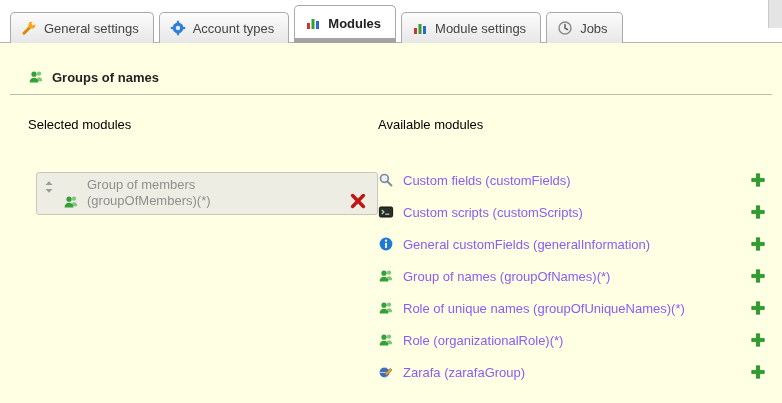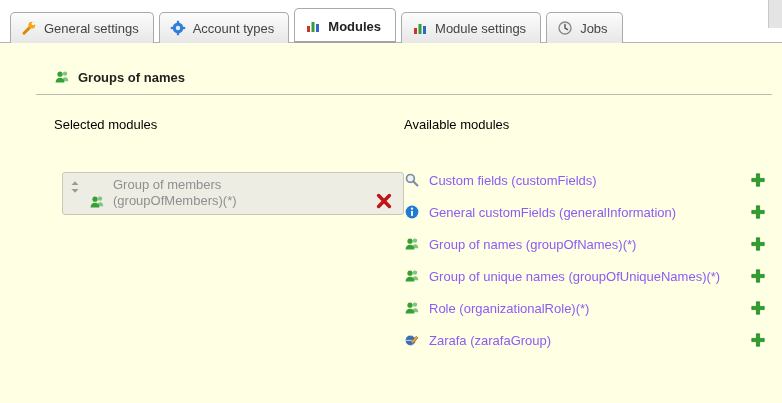--- a/index.html
+++ b/index.html
@@ -41,34 +41,33 @@
     cursor: pointer;
     position: relative;
     margin-bottom: -1px;
     white-space: nowrap;
   }
   .tab.active {
     background: #ffffff;
     font-weight: bold;
     color: #222;
     padding-top: 9px;
-    border-bottom: 2px solid #a3a3a3;
+    border-bottom: 5px solid #a3a3a3;
     z-index: 2;
   }
   .tab .ticon { display:inline-flex; width:16px; height:16px; }
   .scroll-corner {
     position:absolute; right:0; top:0; width:14px; height:28px;
     background:#e4e4e4; border-left:1px solid #c9c9c9;
   }
   
   .content {
     background: #ffffe3;
     height: 360px;
     padding-top: 26px;
-    padding-left: 26px;
   }
   .section-head {
     display:flex; align-items:center; gap:8px;
     margin-left: 28px;
     font-weight: bold;
     color: #222;
   }
   .section-head .sicon { display:inline-flex; width:16px; height:16px; }
   hr.rule {
     border: none;
@@ -238,20 +237,35 @@
             </svg>
           </span>
           <span class="avail-label">Custom fields (customFields)</span>
           <span class="add-btn">
             <svg width="16" height="16" viewBox="0 0 16 16">
               <path d="M6.4 1.8 h3.2 v4.6 H14.2 v3.2 H9.6 V14.2 H6.4 V9.6 H1.8 V6.4 H6.4 z" fill="#2ca02c" stroke="#1d7a1d" stroke-width="0.7"></path>
             </svg>
           </span>
         </div>
 
+        <div class="avail-row">
+          <span class="ricon">
+            <svg width="16" height="16" viewBox="0 0 16 16">
+              <rect x="1.4" y="3" width="13.2" height="10" rx="1.4" fill="#2d2d2d" stroke="#101010"></rect>
+              <path d="M3.8 6 l2.1 2 -2.1 2" stroke="#9fe89f" stroke-width="1.2" fill="none"></path>
+              <line x1="7.3" y1="10.2" x2="11.2" y2="10.2" stroke="#cfcfcf" stroke-width="1.2"></line>
+            </svg>
+          </span>
+          <span class="avail-label">Custom scripts (customScripts)</span>
+          <span class="add-btn">
+            <svg width="16" height="16" viewBox="0 0 16 16">
+              <path d="M6.4 1.8 h3.2 v4.6 H14.2 v3.2 H9.6 V14.2 H6.4 V9.6 H1.8 V6.4 H6.4 z" fill="#2ca02c" stroke="#1d7a1d" stroke-width="0.7"></path>
+            </svg>
+          </span>
+        </div>
 
         <div class="avail-row">
           <span class="ricon">
             <svg width="16" height="16" viewBox="0 0 16 16">
               <circle cx="8" cy="8" r="6.4" fill="#1f7ad4"></circle>
               <rect x="7.1" y="6.9" width="1.8" height="5" fill="#fff"></rect>
               <circle cx="8" cy="4.7" r="1.15" fill="#fff"></circle>
             </svg>
           </span>
           <span class="avail-label">General customFields (generalInformation)</span>
@@ -281,21 +295,21 @@
 
         <div class="avail-row">
           <span class="ricon">
             <svg width="16" height="16" viewBox="0 0 16 16">
               <circle cx="11" cy="4.6" r="2.2" fill="#7dc87d"></circle>
               <path d="M8.3 12.2 c0-2.6 1.3-3.9 2.9-3.9 1.8 0 3 1.5 3 3.9 z" fill="#7dc87d"></path>
               <circle cx="6" cy="5.2" r="2.6" fill="#35a035"></circle>
               <path d="M1.6 13.4 c0-3 1.9-4.6 4.4-4.6 s4.4 1.6 4.4 4.6 z" fill="#35a035"></path>
             </svg>
           </span>
-          <span class="avail-label">Group of unique names (groupOfUniqueNames)(*)</span>
+          <span class="avail-label">Role of unique names (groupOfUniqueNames)(*)</span>
           <span class="add-btn">
             <svg width="16" height="16" viewBox="0 0 16 16">
               <path d="M6.4 1.8 h3.2 v4.6 H14.2 v3.2 H9.6 V14.2 H6.4 V9.6 H1.8 V6.4 H6.4 z" fill="#2ca02c" stroke="#1d7a1d" stroke-width="0.7"></path>
             </svg>
           </span>
         </div>
 
         <div class="avail-row">
           <span class="ricon">
             <svg width="16" height="16" viewBox="0 0 16 16">

